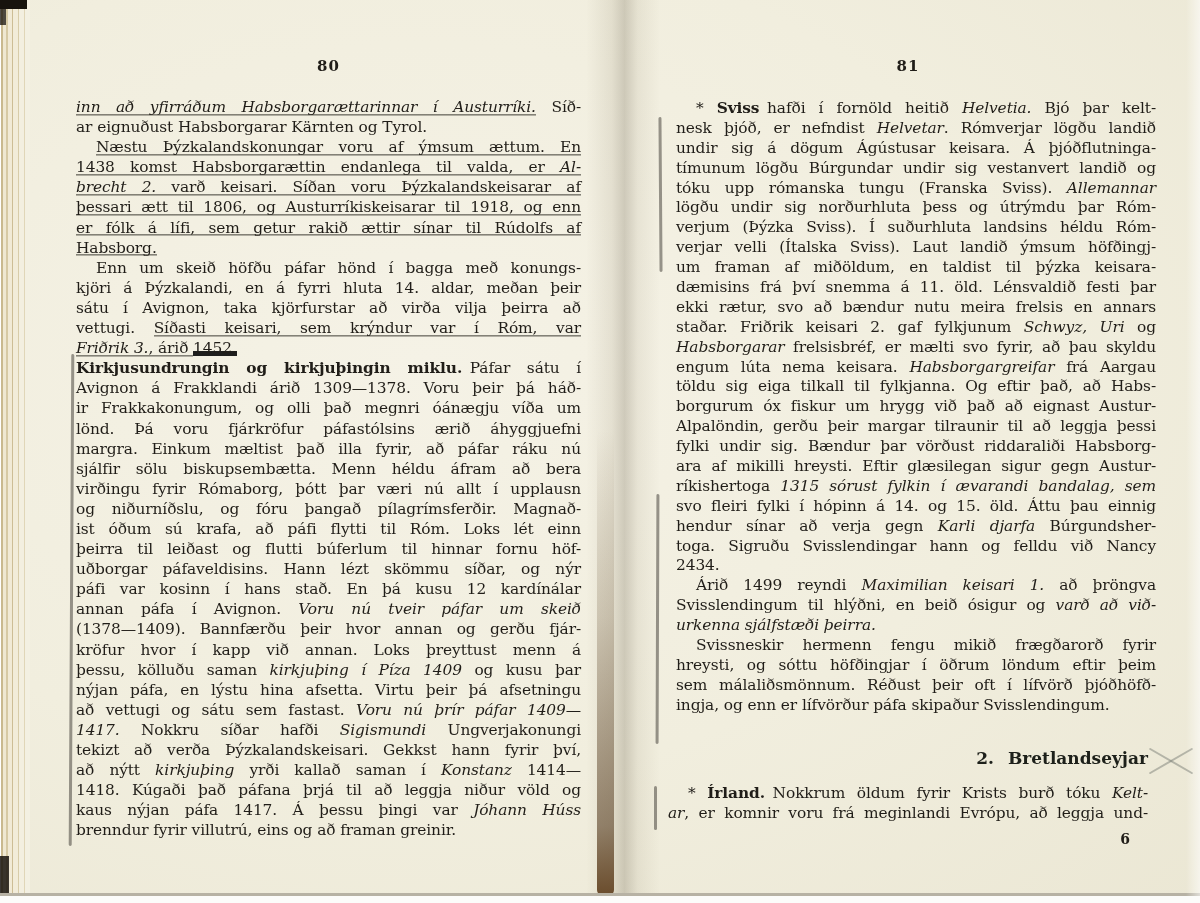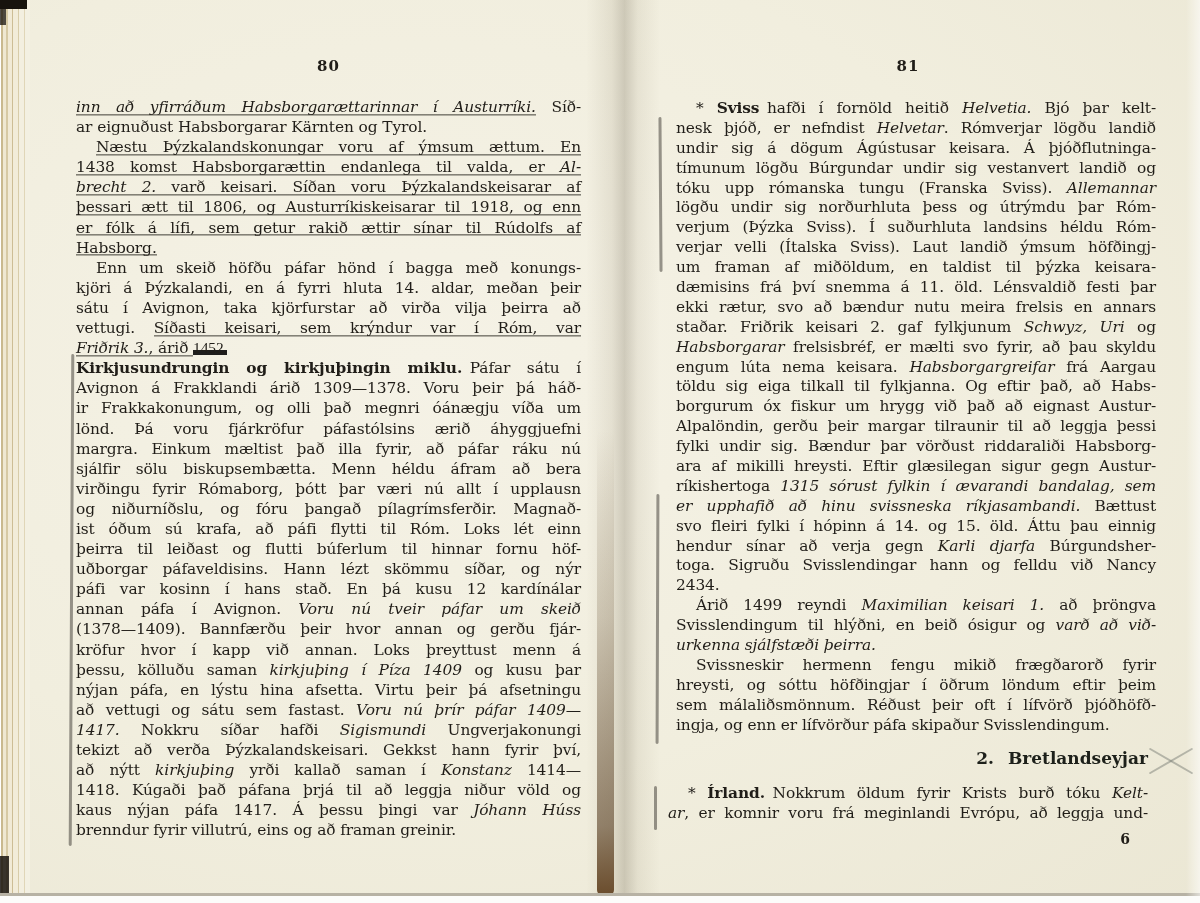--- a/index.html
+++ b/index.html
@@ -31,21 +31,21 @@
   .tline{height:20.1px;line-height:20.1px;white-space:normal;}
   .col-r .tline{height:19.9px;line-height:19.9px;}
   .just{text-align:justify;text-align-last:justify;text-justify:inter-word;}
   .ind{text-indent:20px;}
   .it{font-style:italic;}
   .bd{font-weight:700;}
   
   .pu{background-image:linear-gradient(rgba(62,60,52,0.62),rgba(62,60,52,0.62));
       background-repeat:no-repeat;background-size:100% 1.6px;background-position:0 95%;}
   .pu2{background-image:linear-gradient(rgba(12,12,12,0.92),rgba(12,12,12,0.92));
-      background-repeat:no-repeat;background-size:100% 5px;background-position:0 92%;font-family:Liberation Serif, serif;}
+      background-repeat:no-repeat;background-size:100% 5px;background-position:0 92%;}
 
   .heading{font-weight:700;font-size:17px;text-align:right;color:#1d201a;}
   .heading .hnum{margin-right:14px;}
   .footer-num{font-weight:700;font-size:14px;text-align:right;}
 
   
   .pline{width:2.5px;background:rgba(55,52,45,0.50);border-radius:2px;}
   .pxmark{width:50px;height:36px;}
   .pxmark .x1,.pxmark .x2{position:absolute;left:0;top:16px;width:50px;height:2px;
       background:rgba(110,115,108,0.45);border-radius:2px;}
@@ -123,21 +123,20 @@
       <div class="tline just"><span>ekki rætur, svo að bændur nutu meira frelsis en annars</span></div>
       <div class="tline just"><span>staðar. Friðrik keisari 2. gaf fylkjunum </span><span class="it">Schwyz, Uri</span><span> og</span></div>
       <div class="tline just"><span class="it">Habsborgarar</span><span> frelsisbréf, er mælti svo fyrir, að þau skyldu</span></div>
       <div class="tline just"><span>engum lúta nema keisara. </span><span class="it">Habsborgargreifar</span><span> frá Aargau</span></div>
       <div class="tline just"><span>töldu sig eiga tilkall til fylkjanna. Og eftir það, að Habs-</span></div>
       <div class="tline just"><span>borgurum óx fiskur um hrygg við það að eignast Austur-</span></div>
       <div class="tline just"><span>Alpalöndin, gerðu þeir margar tilraunir til að leggja þessi</span></div>
       <div class="tline just"><span>fylki undir sig. Bændur þar vörðust riddaraliði Habsborg-</span></div>
       <div class="tline just"><span>ara af mikilli hreysti. Eftir glæsilegan sigur gegn Austur-</span></div>
       <div class="tline just"><span>ríkishertoga </span><span class="it">1315 sórust fylkin í ævarandi bandalag, sem</span></div>
-      <div class="tline just"><span class="it">er upphafið að hinu svissneska ríkjasambandi.</span><span> Bættust</span></div>
       <div class="tline just"><span>svo fleiri fylki í hópinn á 14. og 15. öld. Áttu þau einnig</span></div>
       <div class="tline just"><span>hendur sínar að verja gegn </span><span class="it">Karli djarfa</span><span> Búrgundsher-</span></div>
       <div class="tline just"><span>toga. Sigruðu Svisslendingar hann og felldu við Nancy</span></div>
       <div class="tline"><span>2434.</span></div>
       <div class="tline just ind"><span>Árið 1499 reyndi </span><span class="it">Maximilian keisari 1.</span><span> að þröngva</span></div>
       <div class="tline just"><span>Svisslendingum til hlýðni, en beið ósigur og </span><span class="it">varð að við-</span></div>
       <div class="tline"><span class="it">urkenna sjálfstæði þeirra.</span></div>
       <div class="tline just ind"><span>Svissneskir hermenn fengu mikið frægðarorð fyrir</span></div>
       <div class="tline just"><span>hreysti, og sóttu höfðingjar í öðrum löndum eftir þeim</span></div>
       <div class="tline just"><span>sem málaliðsmönnum. Réðust þeir oft í lífvörð þjóðhöfð-</span></div>

